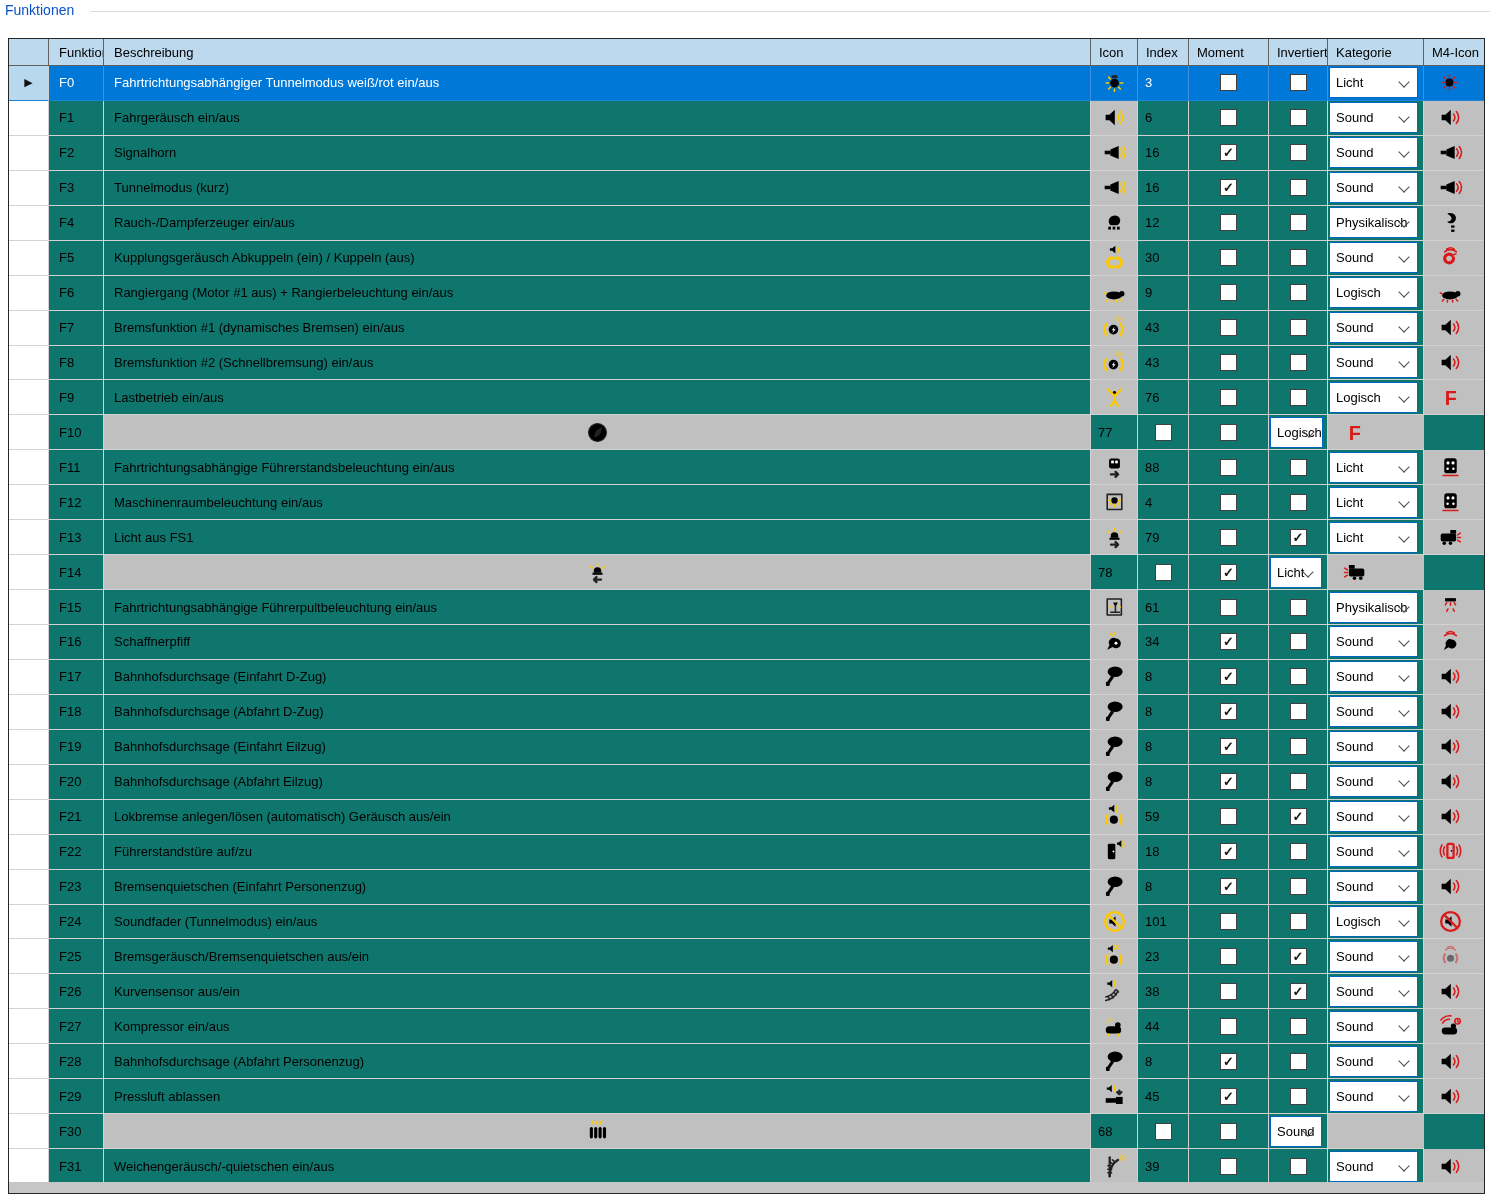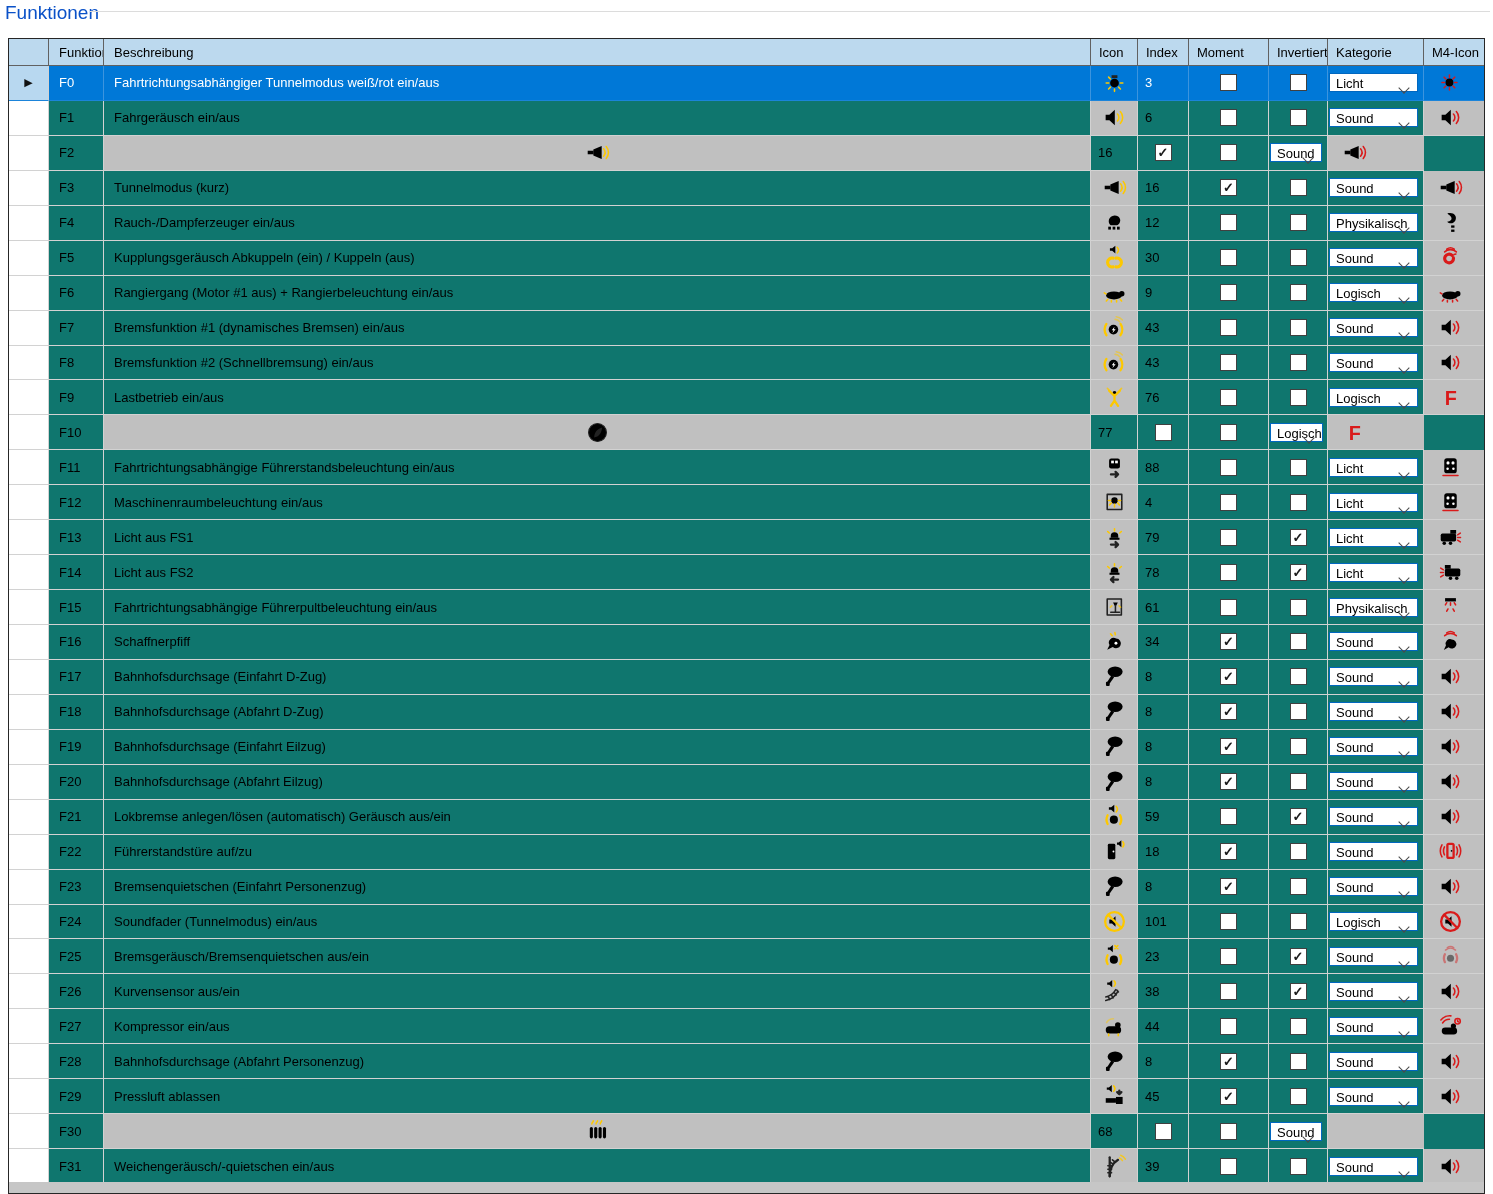--- a/index.html
+++ b/index.html
@@ -1,20 +1,20 @@
 <!DOCTYPE html>
 <html><head>
 <meta charset="utf-8">
 <style>
   html,body{margin:0;padding:0;}
   body{
     width:1493px;height:1194px;background:#fff;overflow:hidden;position:relative;
     font-family:"Liberation Sans",sans-serif;
   }
-  .gb-caption{position:absolute;left:5px;top:2px;font-size:19px;color:#0a51c8;}
+  .gb-caption{position:absolute;left:5px;top:2px;font-size:14px;color:#0a51c8;}
   .gb-line{position:absolute;left:90px;right:3px;top:11px;border-top:1px solid #dcdcdc;height:0;}
 
   .grid{
     position:absolute;left:8px;top:38px;width:1477px;height:1156px;
     box-sizing:border-box;border:1px solid #262626;background:#fff;
     display:flex;flex-direction:column;overflow:hidden;
   }
   .hdr,.row{
     display:grid;
     grid-template-columns:40px 55px 987px 47px 51px 80px 59px 96px minmax(0,1fr);
@@ -50,23 +50,23 @@
 
   .sel-arrow{font-size:11px;color:#111;line-height:1;}
 
   .cb{
     width:17px;height:17px;background:#fff;border:1px solid #404040;box-sizing:border-box;
     display:flex;align-items:center;justify-content:center;
     font-size:13px;font-weight:bold;color:#1a1a1a;
   }
 
   .combo{
-    flex:1;height:19px;margin:2px 5px 2px 1px;background:#fff;
+    flex:1;height:31px;margin:2px 5px 2px 1px;background:#fff;
     border:1px solid #0067c0;box-sizing:border-box;position:relative;
-    display:flex;align-items:flex-end;padding-left:6px;color:#000;
+    display:flex;align-items:center;padding-left:6px;color:#000;
   }
   .combo .t{font-size:13px;color:#000;}
   .chev{
     position:absolute;right:9px;top:10px;width:7px;height:7px;
     border-right:1.6px solid #4a4a4a;border-bottom:1.6px solid #4a4a4a;
     transform:rotate(45deg);
   }
 
   .hscroll{flex:none;height:11px;background:#e8e8e8;position:relative;}
   .hscroll .thumb{position:absolute;left:0;top:0;height:100%;width:100%;background:#c6c6c6;}
@@ -167,20 +167,21 @@
               <path class="s" d="M14.8 8.6a4.8 4.8 0 010 6.8"></path>
               <path class="s" d="M17.6 6.3a8.4 8.4 0 010 11.4"></path>
             </svg>
           </div>
   </div>
         <div class="row">
     <div class="c rowhdr">
             <span class="sel-arrow"></span>
           </div>
     <div class="c fk">F2</div>
+    <div class="c desc">Signalhorn</div>
     <div class="c iconc">
             <svg class="ic icy" viewBox="0 0 24 24">
               <rect x="2.6" y="10.3" width="5.6" height="3.4"></rect>
               <path d="M8 9.2l8-3.4v12.4L8 14.8z"></path>
               <path class="s" d="M17.8 8.4a5.6 5.6 0 010 7.2"></path>
               <path class="s" d="M20.4 6.2a9 9 0 010 11.6"></path>
             </svg>
           </div>
     <div class="c idx">16</div>
     <div class="c chk">
@@ -607,21 +608,20 @@
                 <path d="M18.8 9.4l2.6-1.6M18.8 12h2.8M18.8 14.6l2.6 1.6"></path>
               </g>
             </svg>
           </div>
   </div>
         <div class="row">
     <div class="c rowhdr">
             <span class="sel-arrow"></span>
           </div>
     <div class="c fk">F14</div>
-    <div class="c desc">Licht aus FS2</div>
     <div class="c iconc">
             <svg class="ic icy" viewBox="0 0 24 24">
               <path d="M8.4 10.6a3.6 3.6 0 017.2 0v1.6H8.4z"></path>
               <rect x="7.2" y="12.2" width="9.6" height="2"></rect>
               <g class="s">
                 <path d="M5.4 6.2l1.6 1.5M18.6 6.2L17 7.7M12 3.6v2.2"></path>
               </g>
               <path class="s sw2" style="stroke:#222" d="M15.4 18.8H8.6m0 0l2.4-2.4M8.6 18.8l2.4 2.4"></path>
             </svg>
           </div>

